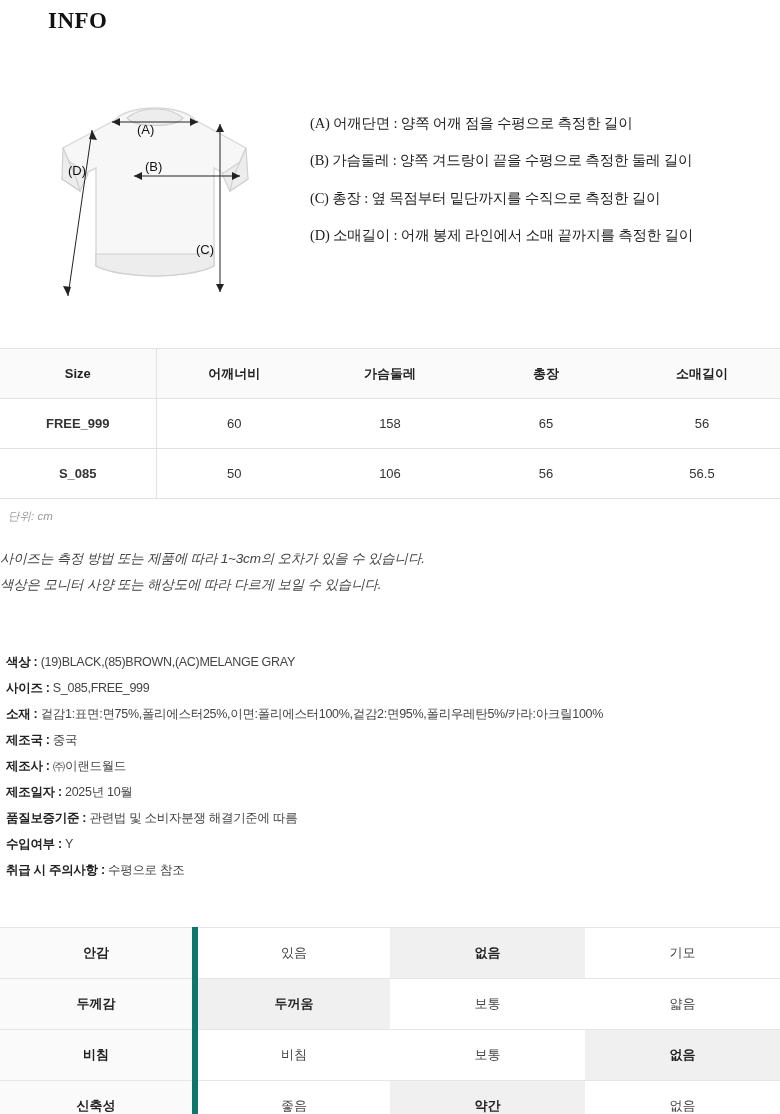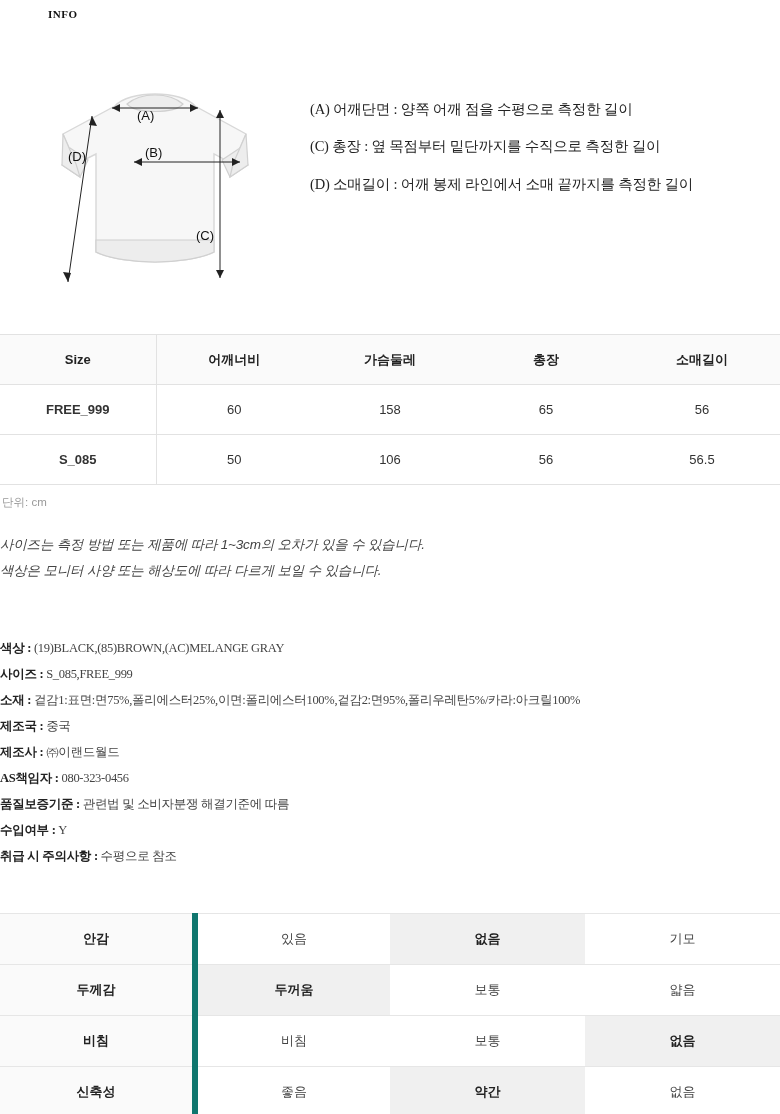--- a/index.html
+++ b/index.html
@@ -14,21 +14,21 @@
     width: 780px;
     min-height: 1114px;
     position: relative;
     background: #fff;
   }
 
   
   .info-title {
     font-family: "Liberation Serif", serif;
     font-weight: bold;
-    font-size: 11px;
+    font-size: 23px;
     letter-spacing: 0.5px;
     color: #111;
     padding: 8px 0 0 48px;
   }
 
   
   .diagram-row {
     display: flex;
     align-items: flex-start;
     padding: 18px 0 0 0;
@@ -79,44 +79,44 @@
   .size-table tbody td:first-child,
   .size-table thead th:first-child {
     font-weight: bold;
     border-right: 1px solid #e2e2e2;
   }
   .size-table th:first-child, .size-table td:first-child { width: 156px; }
 
   .unit-note {
     font-size: 11.5px;
     color: #999;
-    padding: 10px 0 0 2px;
+    padding: 10px 0 0 8px;
+    font-style: italic;
   }
 
   .notice {
     padding-top: 26px;
   }
   .notice p {
     margin: 0 0 8px 0;
     font-size: 13.5px;
     color: #444;
     letter-spacing: -0.2px;
     font-style: italic;
   }
 
   
   .specs {
     padding-top: 52px;
   }
   .specs p {
-    margin: 0 0 9px 0;
+    margin: 0 0 9px 6px;
     font-size: 12.5px;
     color: #444;
     letter-spacing: -0.3px;
-    font-family: Liberation Serif, serif;
   }
   .specs .k { font-weight: bold; color: #222; }
 
   
   .attr-table {
     width: 780px;
     border-collapse: collapse;
     margin-top: 48px;
     table-layout: fixed;
   }
@@ -194,20 +194,21 @@
 
         <text x="137" y="82" font-size="13" font-family="Liberation Sans, sans-serif" fill="#111">(A)</text>
         <text x="145" y="119" font-size="13" font-family="Liberation Sans, sans-serif" fill="#111">(B)</text>
         <text x="196" y="202" font-size="13" font-family="Liberation Sans, sans-serif" fill="#111">(C)</text>
         <text x="68" y="123" font-size="13" font-family="Liberation Sans, sans-serif" fill="#111">(D)</text>
       </svg>
     </div>
 
     <div class="legend">
       <div class="legend-line">(A) 어깨단면 : 양쪽 어깨 점을 수평으로 측정한 길이</div>
+      <div class="legend-line">(B) 가슴둘레 : 양쪽 겨드랑이 끝을 수평으로 측정한 둘레 길이</div>
       <div class="legend-line">(C) 총장 : 옆 목점부터 밑단까지를 수직으로 측정한 길이</div>
       <div class="legend-line">(D) 소매길이 : 어깨 봉제 라인에서 소매 끝까지를 측정한 길이</div>
     </div>
   </div>
 
   <table class="size-table">
     <thead>
       <tr>
         <th>Size</th>
         <th>어깨너비</th>
@@ -240,21 +241,21 @@
     <p>사이즈는 측정 방법 또는 제품에 따라 1~3cm의 오차가 있을 수 있습니다.</p>
     <p>색상은 모니터 사양 또는 해상도에 따라 다르게 보일 수 있습니다.</p>
   </div>
 
   <div class="specs">
     <p><span class="k">색상 :</span> <span>(19)BLACK,(85)BROWN,(AC)MELANGE GRAY</span></p>
     <p><span class="k">사이즈 :</span> <span>S_085,FREE_999</span></p>
     <p><span class="k">소재 :</span> <span>겉감1:표면:면75%,폴리에스터25%,이면:폴리에스터100%,겉감2:면95%,폴리우레탄5%/카라:아크릴100%</span></p>
     <p><span class="k">제조국 :</span> <span>중국</span></p>
     <p><span class="k">제조사 :</span> <span>㈜이랜드월드</span></p>
-    <p><span class="k">AS책임자 :</span> <span>080-323-0456</span></p>
+    <p><span class="k">제조일자 :</span> <span>2025년 10월</span></p>
     <p><span class="k">품질보증기준 :</span> <span>관련법 및 소비자분쟁 해결기준에 따름</span></p>
     <p><span class="k">수입여부 :</span> <span>Y</span></p>
     <p><span class="k">취급 시 주의사항 :</span> <span>수평으로 참조</span></p>
   </div>
 
   <table class="attr-table">
     <tbody>
       <tr>
         <td class="head">안감</td>
         <td>있음</td>

